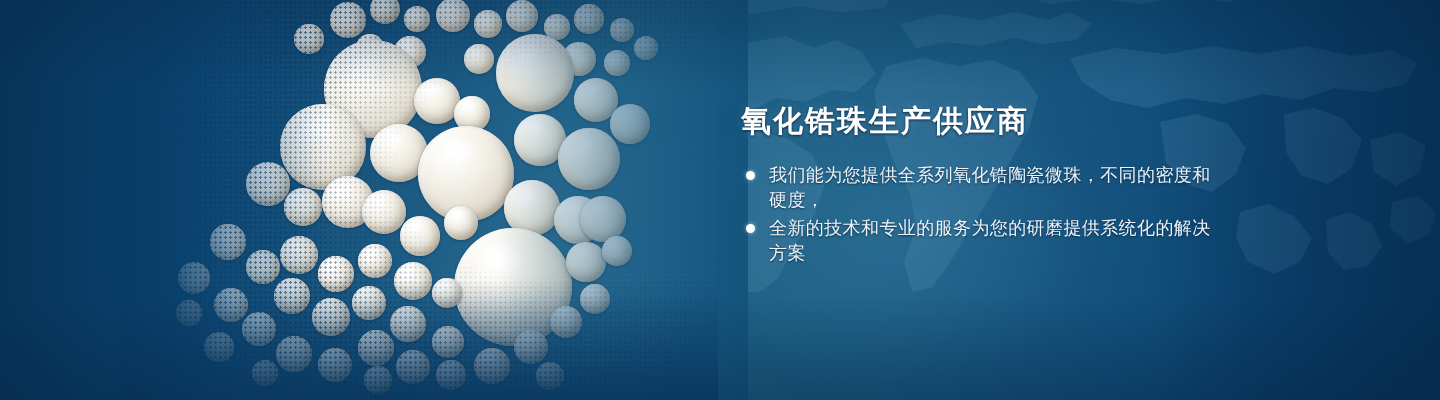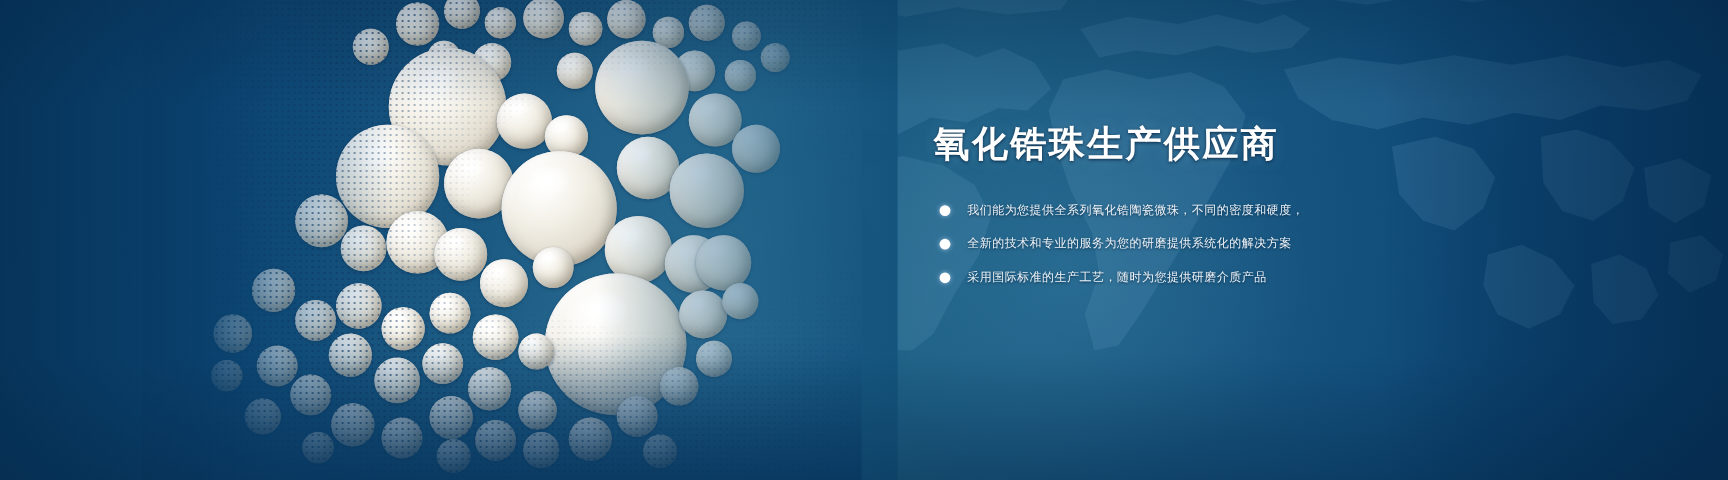--- a/index.html
+++ b/index.html
@@ -102,39 +102,39 @@
     content:"";position:absolute;
     left:24%;top:13%;width:34%;height:26%;
     border-radius:50%;
     background:radial-gradient(ellipse at center, rgba(255,255,255,.97) 0%, rgba(255,255,255,.35) 55%, rgba(255,255,255,0) 100%);
     filter:blur(1.1px);
   }
 
   
   .copy{
     position:absolute;
-    left:778px;top:104px;
+    left:741px;top:104px;
     width:470px;
   }
   .headline{
     margin:0 0 26px 0;
     font-size:30px;
     font-weight:700;
     letter-spacing:2px;
     color:#ffffff;
     text-shadow:0 1px 3px rgba(3,28,54,.85), 0 0 12px rgba(150,200,235,.25);
     line-height:1.1;
     white-space:nowrap;
   }
   .bullets{list-style:none;margin:0;padding:0;}
   .bullet{
     position:relative;
     padding-left:28px;
     margin-bottom:3px;
-    font-size:10px;
+    font-size:18px;
     line-height:25px;
     color:#eef4f9;
     letter-spacing:.4px;
     text-shadow:0 1px 2px rgba(4,30,56,.75);
   }
   .dot{
     position:absolute;
     left:5px;top:8px;
     width:9px;height:9px;
     border-radius:50%;
@@ -266,21 +266,17 @@
       <li class="bullet">
         <span class="dot"></span>
         <span class="bullet-line">我们能为您提供全系列氧化锆陶瓷微珠，不同的密度和硬度，</span>
       </li>
 
       <li class="bullet">
         <span class="dot"></span>
         <span class="bullet-line">全新的技术和专业的服务为您的研磨提供系统化的解决方案</span>
       </li>
 
-      <li class="bullet">
-        <span class="dot"></span>
-        <span class="bullet-line">采用国际标准的生产工艺，随时为您提供研磨介质产品</span>
-      </li>
 
     </ul>
   </div>
 
 </div>
 
 </body></html>

